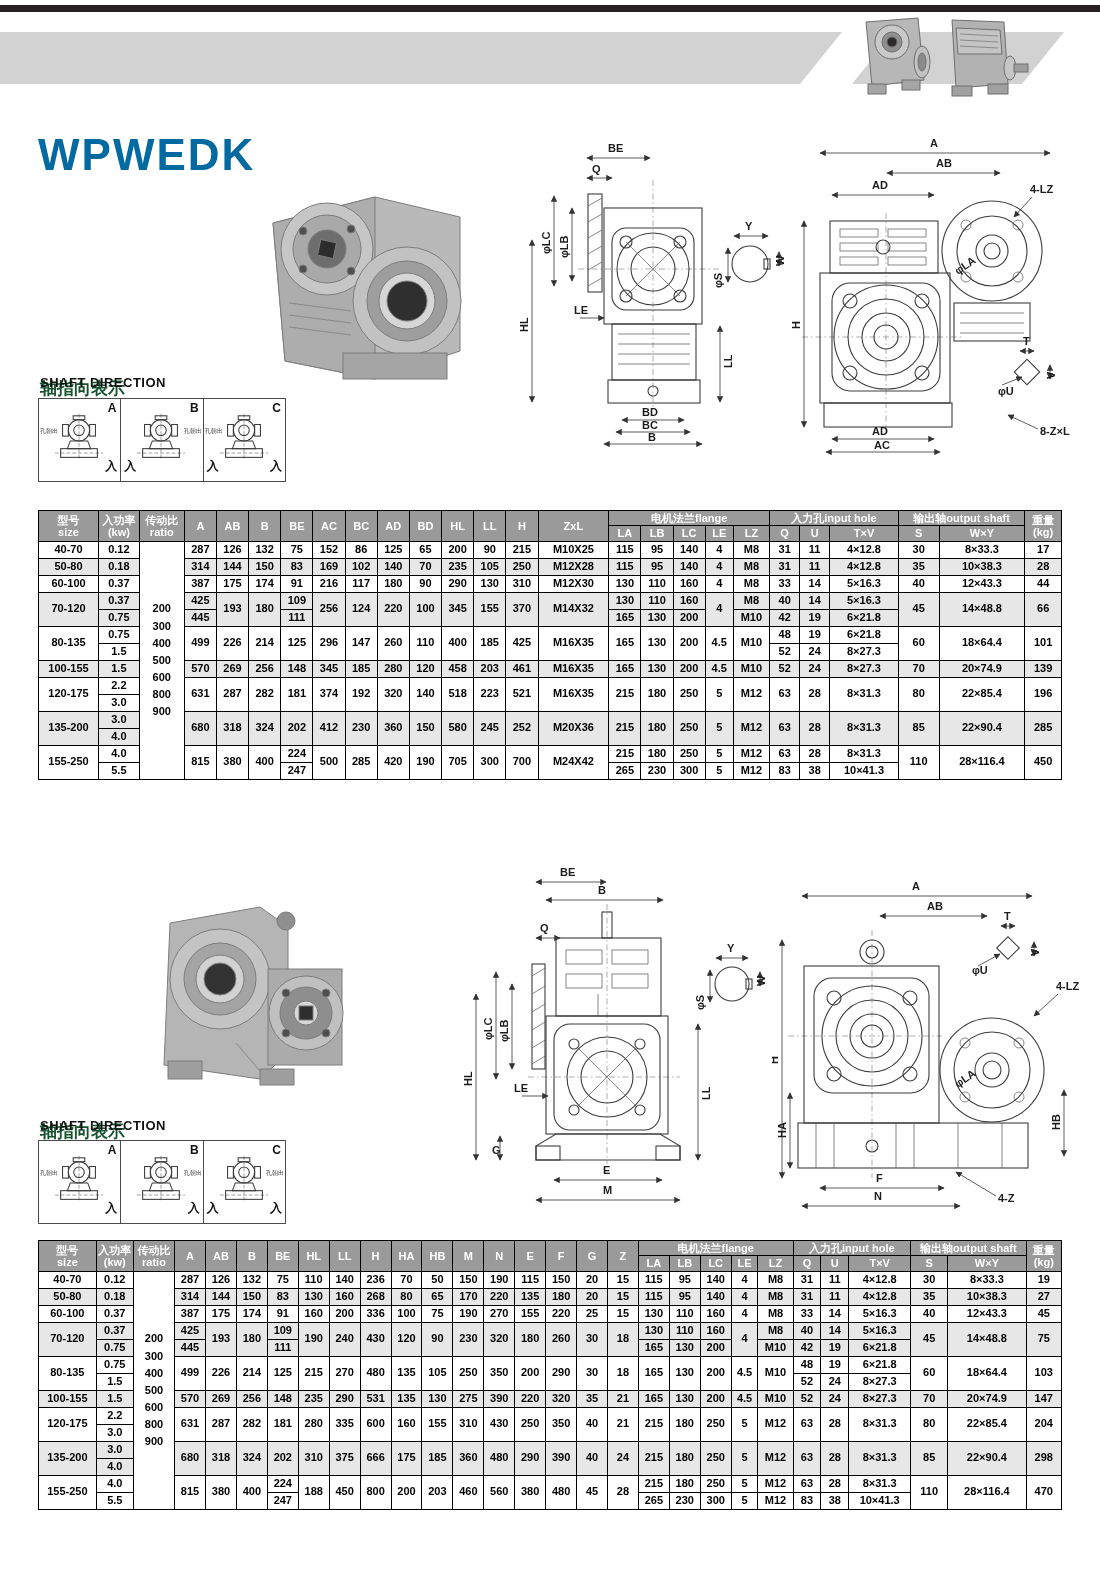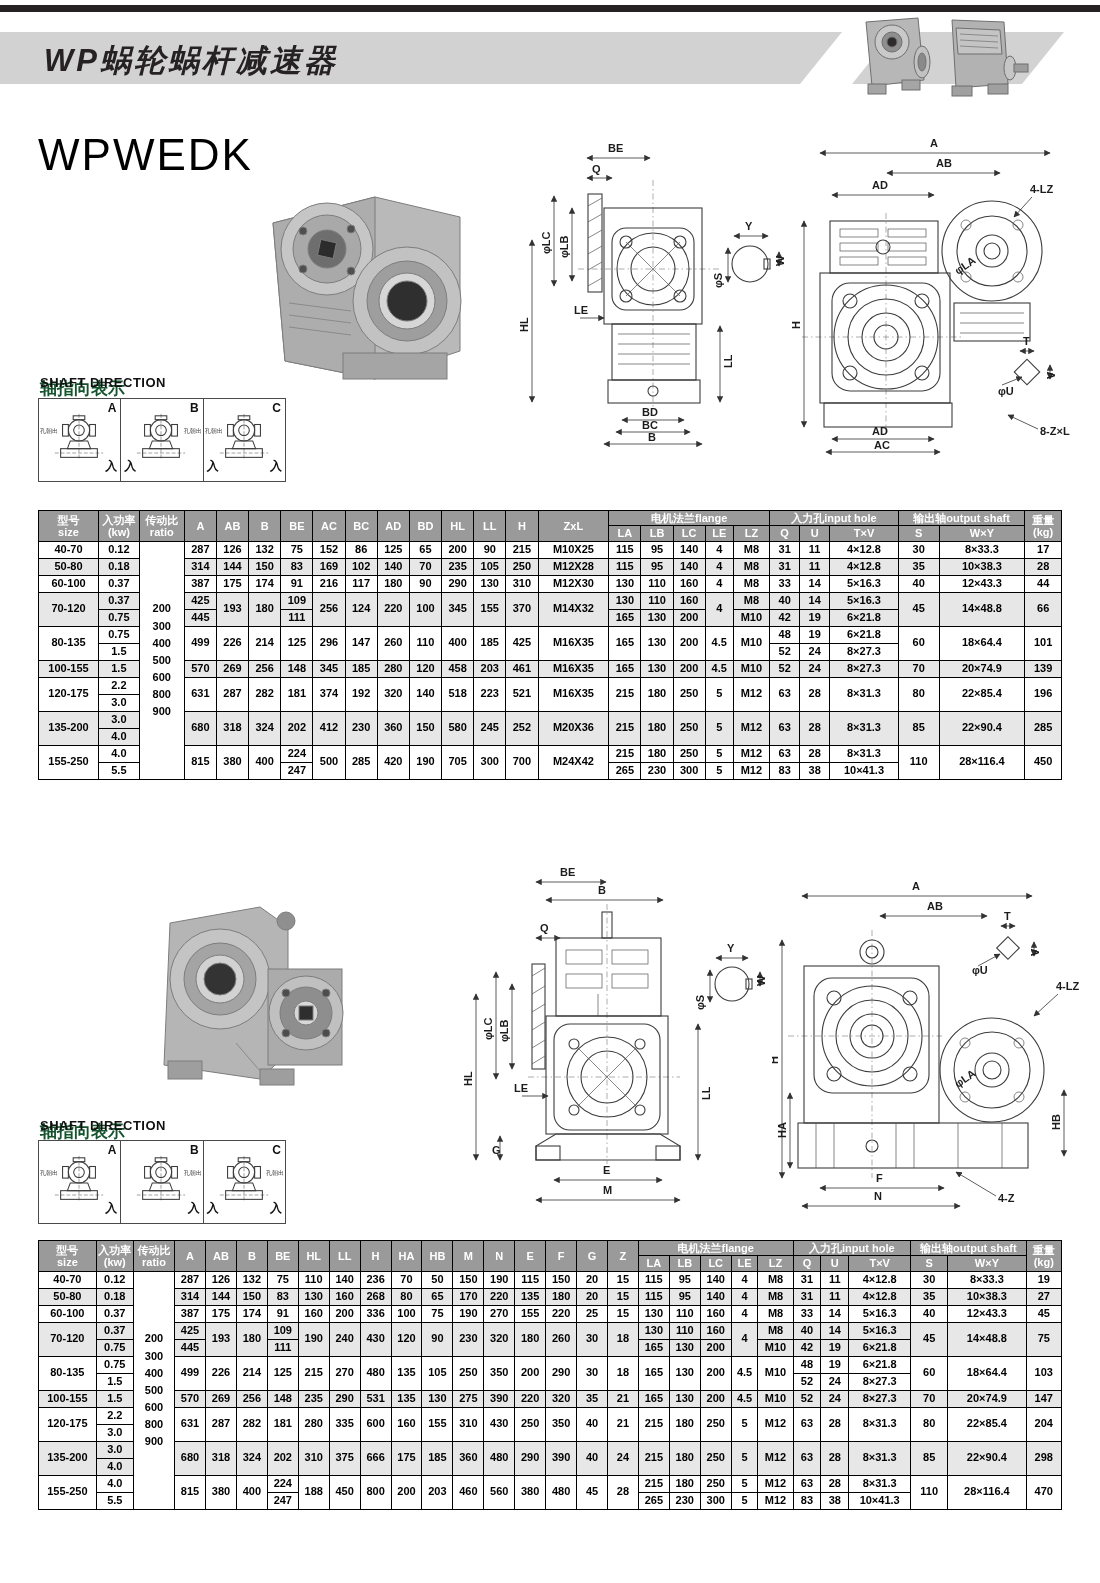--- a/index.html
+++ b/index.html
@@ -8,21 +8,21 @@
   
   .topbar{position:absolute;left:0;top:5px;width:1100px;height:7px;background:#262122;}
   .banner{position:absolute;left:0;top:32px;width:842px;height:52px;background:#d2d2d2;
           clip-path:polygon(0 0,842px 0,800px 52px,0 52px);}
   .banner2{position:absolute;left:852px;top:32px;width:212px;height:52px;background:#d2d2d2;
           clip-path:polygon(42px 0,212px 0,170px 52px,0 52px);}
   .banner-title{position:absolute;left:44px;top:40px;font-size:31px;font-weight:bold;
           font-style:italic;letter-spacing:3px;color:#262122;}
   .hdr-photos{position:absolute;left:852px;top:10px;}
   
-  .sec-title{position:absolute;font-size:44px;font-weight:normal;letter-spacing:2px;color:#000000;}
+  .sec-title{position:absolute;font-size:44px;font-weight:bold;letter-spacing:2px;color:#0369a1;}
   .shaft-cn{position:absolute;font-size:17px;font-weight:bold;color:#14532d;margin-top:24px;}
   .shaft-en{position:absolute;font-size:13px;font-weight:bold;letter-spacing:.5px;color:#111;}
   
   .sd-box{position:absolute;width:246px;height:82px;border:1px solid #4a4a4a;display:flex;background:#fff;}
   .sd-cell{position:relative;flex:1;border-right:1px solid #4a4a4a;}
   .sd-cell:last-child{border-right:none;}
   .sd-letter{position:absolute;right:4px;top:2px;font-size:12px;font-weight:bold;}
   .sd-glyph{position:absolute;left:11px;top:12px;width:58px;height:56px;}
   .sd-lab{position:absolute;top:28px;font-size:6px;color:#333;white-space:nowrap;}
   .sd-lab-l{left:1px;}
@@ -69,21 +69,20 @@
       </g>
     </symbol>
   </defs>
 </svg>
 
 <div class="page">
 
   <div class="topbar"></div>
   <div class="banner"></div>
   <div class="banner2"></div>
-  <div class="banner-title">WP蜗轮蜗杆减速器</div>
   <svg class="hdr-photos" width="190" height="92" viewBox="0 0 190 92">
     <g stroke="#6f6f6f" stroke-width="1">
       <path d="M14,12 L66,8 L72,70 L20,76 Z" fill="#b7b7b7"></path>
       <circle cx="40" cy="32" r="17" fill="#c9c9c9"></circle>
       <circle cx="40" cy="32" r="10" fill="#8f8f8f"></circle>
       <circle cx="40" cy="32" r="5" fill="#2e2a2b"></circle>
       <ellipse cx="70" cy="52" rx="8" ry="16" fill="#c2c2c2"></ellipse>
       <ellipse cx="70" cy="52" rx="4" ry="9" fill="#8a8a8a"></ellipse>
       <rect x="16" y="74" width="18" height="10" fill="#a5a5a5"></rect>
       <rect x="50" y="70" width="18" height="10" fill="#a5a5a5"></rect>

